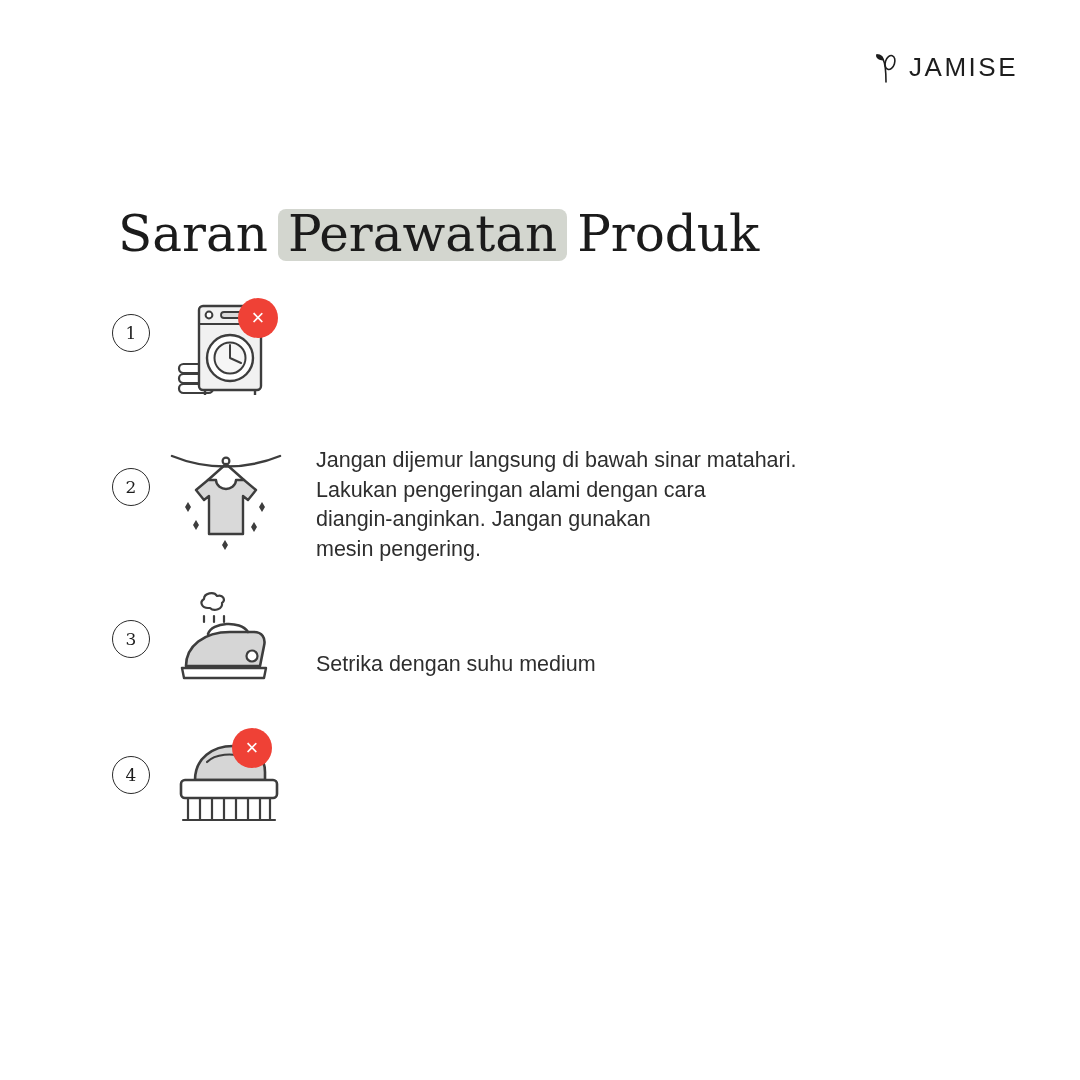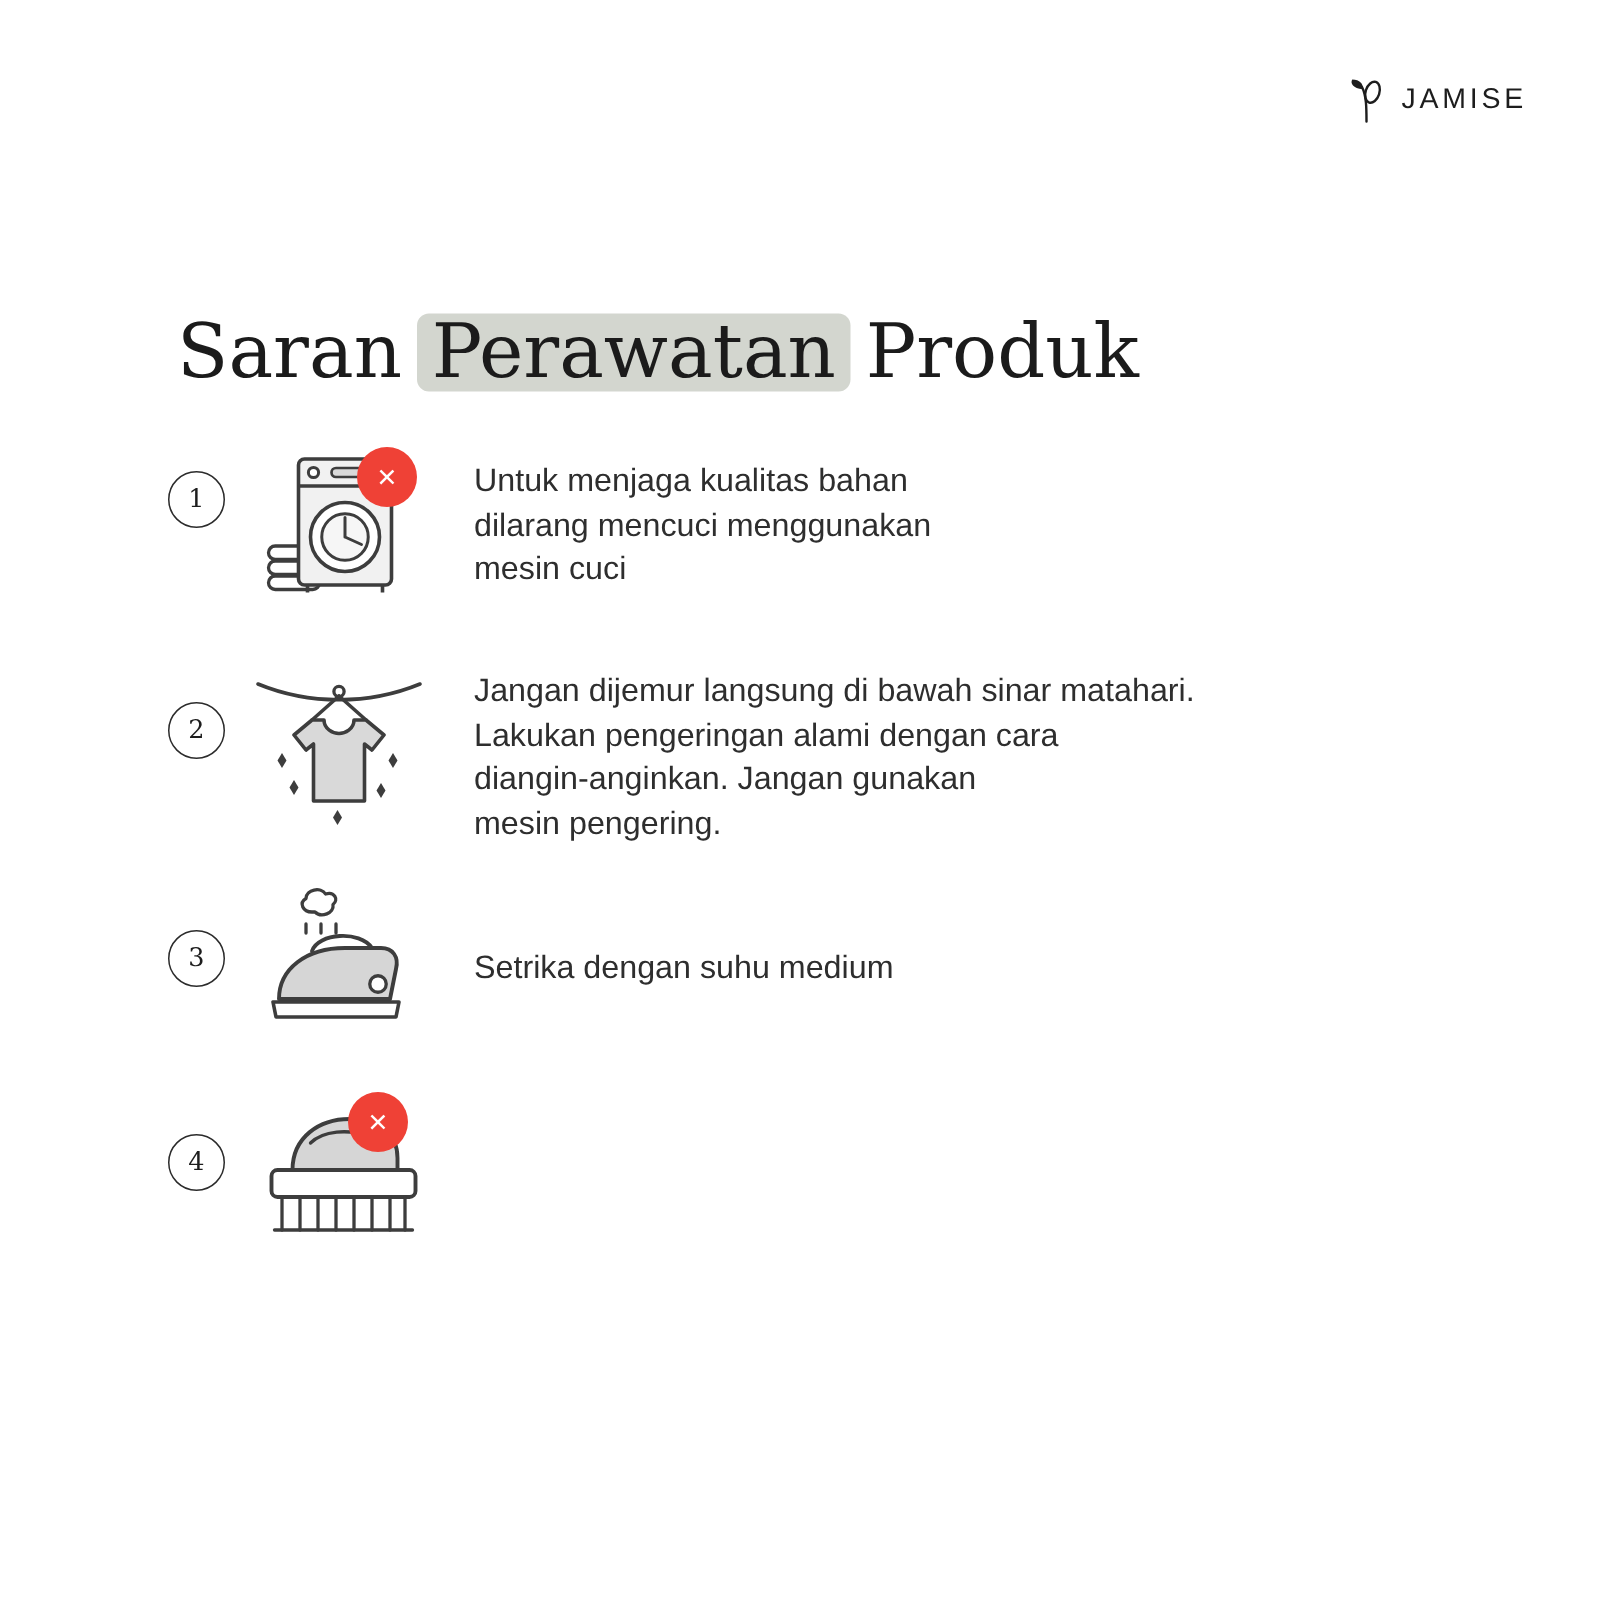--- a/index.html
+++ b/index.html
@@ -25,21 +25,21 @@
     align-items: center;
     gap: 10px;
   }
   .brand-mark {
     width: 26px;
     height: 30px;
     display: block;
   }
   .brand-name {
     font-family: "Liberation Sans", sans-serif;
-    font-size: 19px;
+    font-size: 26px;
     letter-spacing: 2.5px;
     color: #1d1d1d;
     font-weight: 400;
   }
 
   
   .title-wrap {
     position: absolute;
     left: 118px;
     top: 168px;
@@ -141,21 +141,21 @@
   .desc {
     margin-left: 20px;
     font-size: 21.5px;
     line-height: 29.5px;
     color: #2e2e2e;
     padding-top: 2px;
     white-space: pre-line;
   }
   .step-1 .desc { margin-top: 12px; }
   .step-2 .desc { margin-top: 4px; }
-  .step-3 .desc { margin-top: 41px; }
+  .step-3 .desc { margin-top: 60px; }
   .step-4 .desc { margin-top: 14px; }
 </style>
 </head>
 <body>
 
 <div class="brand">
   <svg class="brand-mark" viewBox="0 0 26 30">
     <path d="M13 29 C13 20, 13 12, 10 6" stroke="#1d1d1d" stroke-width="1.6" fill="none" stroke-linecap="round"></path>
     <path d="M10.5 7.5 C4 7, 2 3.5, 3.5 1 C8.5 1.2, 11 3.8, 10.5 7.5 Z" fill="#1d1d1d"></path>
     <ellipse cx="17" cy="9.5" rx="4.6" ry="7.2" transform="rotate(18 17 9.5)" stroke="#1d1d1d" stroke-width="1.6" fill="none"></ellipse>
@@ -190,23 +190,20 @@
 
         <circle cx="59" cy="66" r="23" fill="#ffffff" stroke="#3d3d3d" stroke-width="2.4"></circle>
         <circle cx="59" cy="66" r="15.5" fill="#f6f6f6" stroke="#3d3d3d" stroke-width="2"></circle>
         <path d="M59 66 L59 53 M59 66 L70 71" stroke="#3d3d3d" stroke-width="2" stroke-linecap="round" fill="none"></path>
 
         <line x1="34" y1="98" x2="34" y2="103" stroke="#3d3d3d" stroke-width="2.4"></line>
         <line x1="84" y1="98" x2="84" y2="103" stroke="#3d3d3d" stroke-width="2.4"></line>
       </svg>
       <div class="badge-x">×</div>
     </div>
-    <div class="desc">Untuk menjaga kualitas bahan
-dilarang mencuci menggunakan
-mesin cuci</div>
   </div>
 
   <div class="step step-2">
     <div class="num">2</div>
     <div class="icon-box">
       <svg width="120" height="110" viewBox="0 0 120 110">
 
         <path d="M6 16 C40 30, 80 30, 114 16" stroke="#3d3d3d" stroke-width="2.4" fill="none" stroke-linecap="round"></path>
 
         <path d="M60 24 L42 40 M60 24 L78 40" stroke="#3d3d3d" stroke-width="2.4" fill="none" stroke-linecap="round"></path>

